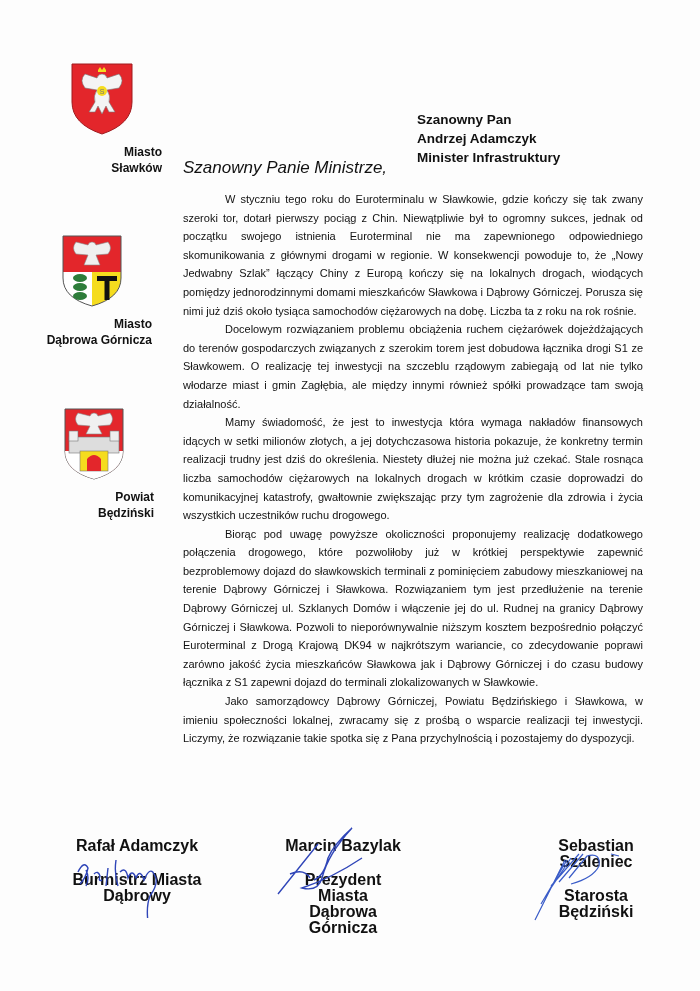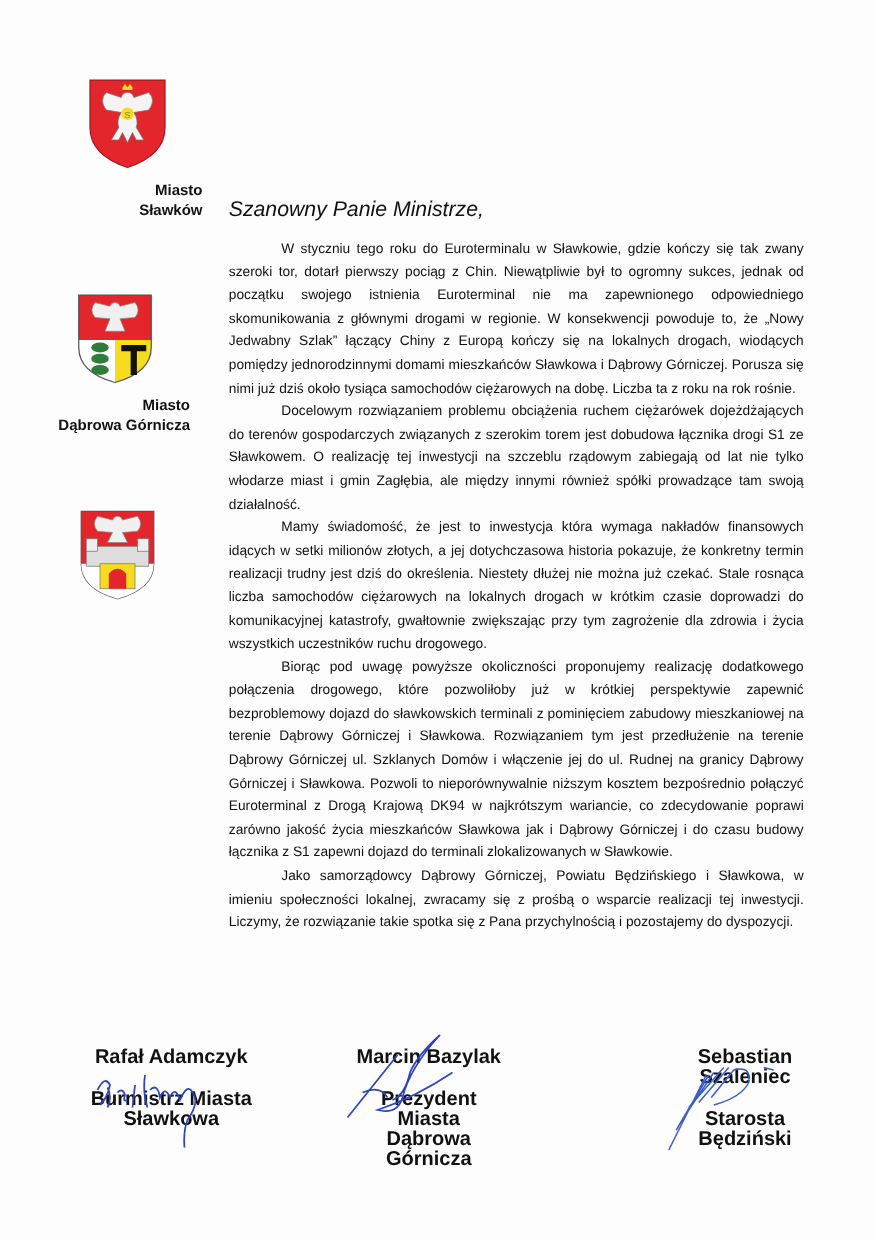--- a/index.html
+++ b/index.html
@@ -63,38 +63,47 @@
     <svg width="62" height="74" viewBox="0 0 62 74">
       <path d="M2 2 H60 V44 Q60 64 31 72 Q2 64 2 44 Z" fill="#e3262b" stroke="#555" stroke-width="1"></path>
       <path d="M2 44 H60 Q60 64 31 72 Q2 64 2 44 Z" fill="#ffffff"></path>
       <rect x="6" y="30" width="50" height="16" fill="#dddddd" stroke="#777" stroke-width="0.6"></rect>
       <rect x="6" y="24" width="9" height="10" fill="#eeeeee" stroke="#777" stroke-width="0.6"></rect>
       <rect x="47" y="24" width="9" height="10" fill="#eeeeee" stroke="#777" stroke-width="0.6"></rect>
       <rect x="17" y="44" width="28" height="20" fill="#f5dc1e" stroke="#777" stroke-width="0.6"></rect>
       <path d="M24 64 V52 Q31 44 38 52 V64 Z" fill="#e3262b"></path>
       <path d="M31 6 q-3 0 -4 3 l-12 -3 q-5 6 0 12 l12 1 l-4 8 h16 l-4 -8 l12 -1 q5 -6 0 -12 l-12 3 q-1 -3 -4 -3 z" fill="#f0f0f0" stroke="#888" stroke-width="0.6"></path>
     </svg>
+    <div class="label">
+      <div>Powiat</div>
+      <div>Będziński</div>
+    </div>
   </div>
 
 
+  <div class="recipient">
+    <div>Szanowny Pan</div>
+    <div>Andrzej Adamczyk</div>
+    <div>Minister Infrastruktury</div>
+  </div>
 
   <div class="salutation">Szanowny Panie Ministrze,</div>
 
   <div class="body">
     <p>W styczniu tego roku do Euroterminalu w Sławkowie, gdzie kończy się tak zwany szeroki tor, dotarł pierwszy pociąg z Chin. Niewątpliwie był to ogromny sukces, jednak od początku swojego istnienia Euroterminal nie ma zapewnionego odpowiedniego skomunikowania z głównymi drogami w regionie. W konsekwencji powoduje to, że „Nowy Jedwabny Szlak” łączący Chiny z Europą kończy się na lokalnych drogach, wiodących pomiędzy jednorodzinnymi domami mieszkańców Sławkowa i Dąbrowy Górniczej. Porusza się nimi już dziś około tysiąca samochodów ciężarowych na dobę. Liczba ta z roku na rok rośnie.</p>
     <p>Docelowym rozwiązaniem problemu obciążenia ruchem ciężarówek dojeżdżających do terenów gospodarczych związanych z szerokim torem jest dobudowa łącznika drogi S1 ze Sławkowem. O realizację tej inwestycji na szczeblu rządowym zabiegają od lat nie tylko włodarze miast i gmin Zagłębia, ale między innymi również spółki prowadzące tam swoją działalność.</p>
     <p>Mamy świadomość, że jest to inwestycja która wymaga nakładów finansowych idących w setki milionów złotych, a jej dotychczasowa historia pokazuje, że konkretny termin realizacji trudny jest dziś do określenia. Niestety dłużej nie można już czekać. Stale rosnąca liczba samochodów ciężarowych na lokalnych drogach w krótkim czasie doprowadzi do komunikacyjnej katastrofy, gwałtownie zwiększając przy tym zagrożenie dla zdrowia i życia wszystkich uczestników ruchu drogowego.</p>
     <p>Biorąc pod uwagę powyższe okoliczności proponujemy realizację dodatkowego połączenia drogowego, które pozwoliłoby już w krótkiej perspektywie zapewnić bezproblemowy dojazd do sławkowskich terminali z pominięciem zabudowy mieszkaniowej na terenie Dąbrowy Górniczej i Sławkowa. Rozwiązaniem tym jest przedłużenie na terenie Dąbrowy Górniczej ul. Szklanych Domów i włączenie jej do ul. Rudnej na granicy Dąbrowy Górniczej i Sławkowa. Pozwoli to nieporównywalnie niższym kosztem bezpośrednio połączyć Euroterminal z Drogą Krajową DK94 w najkrótszym wariancie, co zdecydowanie poprawi zarówno jakość życia mieszkańców Sławkowa jak i Dąbrowy Górniczej i do czasu budowy łącznika z S1 zapewni dojazd do terminali zlokalizowanych w Sławkowie.</p>
     <p>Jako samorządowcy Dąbrowy Górniczej, Powiatu Będzińskiego i Sławkowa, w imieniu społeczności lokalnej, zwracamy się z prośbą o wsparcie realizacji tej inwestycji. Liczymy, że rozwiązanie takie spotka się z Pana przychylnością i pozostajemy do dyspozycji.</p>
   </div>
 
   <div class="sig" style="left:72px; top:838px; width:130px;">
     <div>Rafał Adamczyk</div>
     <div class="title">Burmistrz Miasta</div>
-    <div>Sławkowa</div>
+    <div>Dąbrowy</div>
     <svg width="140" height="70" viewBox="0 0 140 70" style="left:-8px; top:10px;">
       <path d="M14 24 q6 -12 10 -4 q-2 10 -8 16 M22 22 q4 8 0 16 M30 26 q4 -4 6 2 q-2 6 2 4 M44 20 l-2 18 M52 12 q-2 14 2 26 M56 24 q6 -6 8 6 q4 -10 8 0 q4 -10 8 2 q6 -14 10 -6 q6 8 -4 22 q-4 10 -2 26" stroke="#2f45b8" stroke-width="1.4" fill="none"></path>
     </svg>
   </div>
 
   <div class="sig" style="left:278px; top:838px; width:130px;">
     <div>Marcin Bazylak</div>
     <div class="title">Prezydent Miasta</div>
     <div>Dąbrowa Górnicza</div>
     <svg width="140" height="90" viewBox="0 0 140 90" style="left:-10px; top:-20px;">

